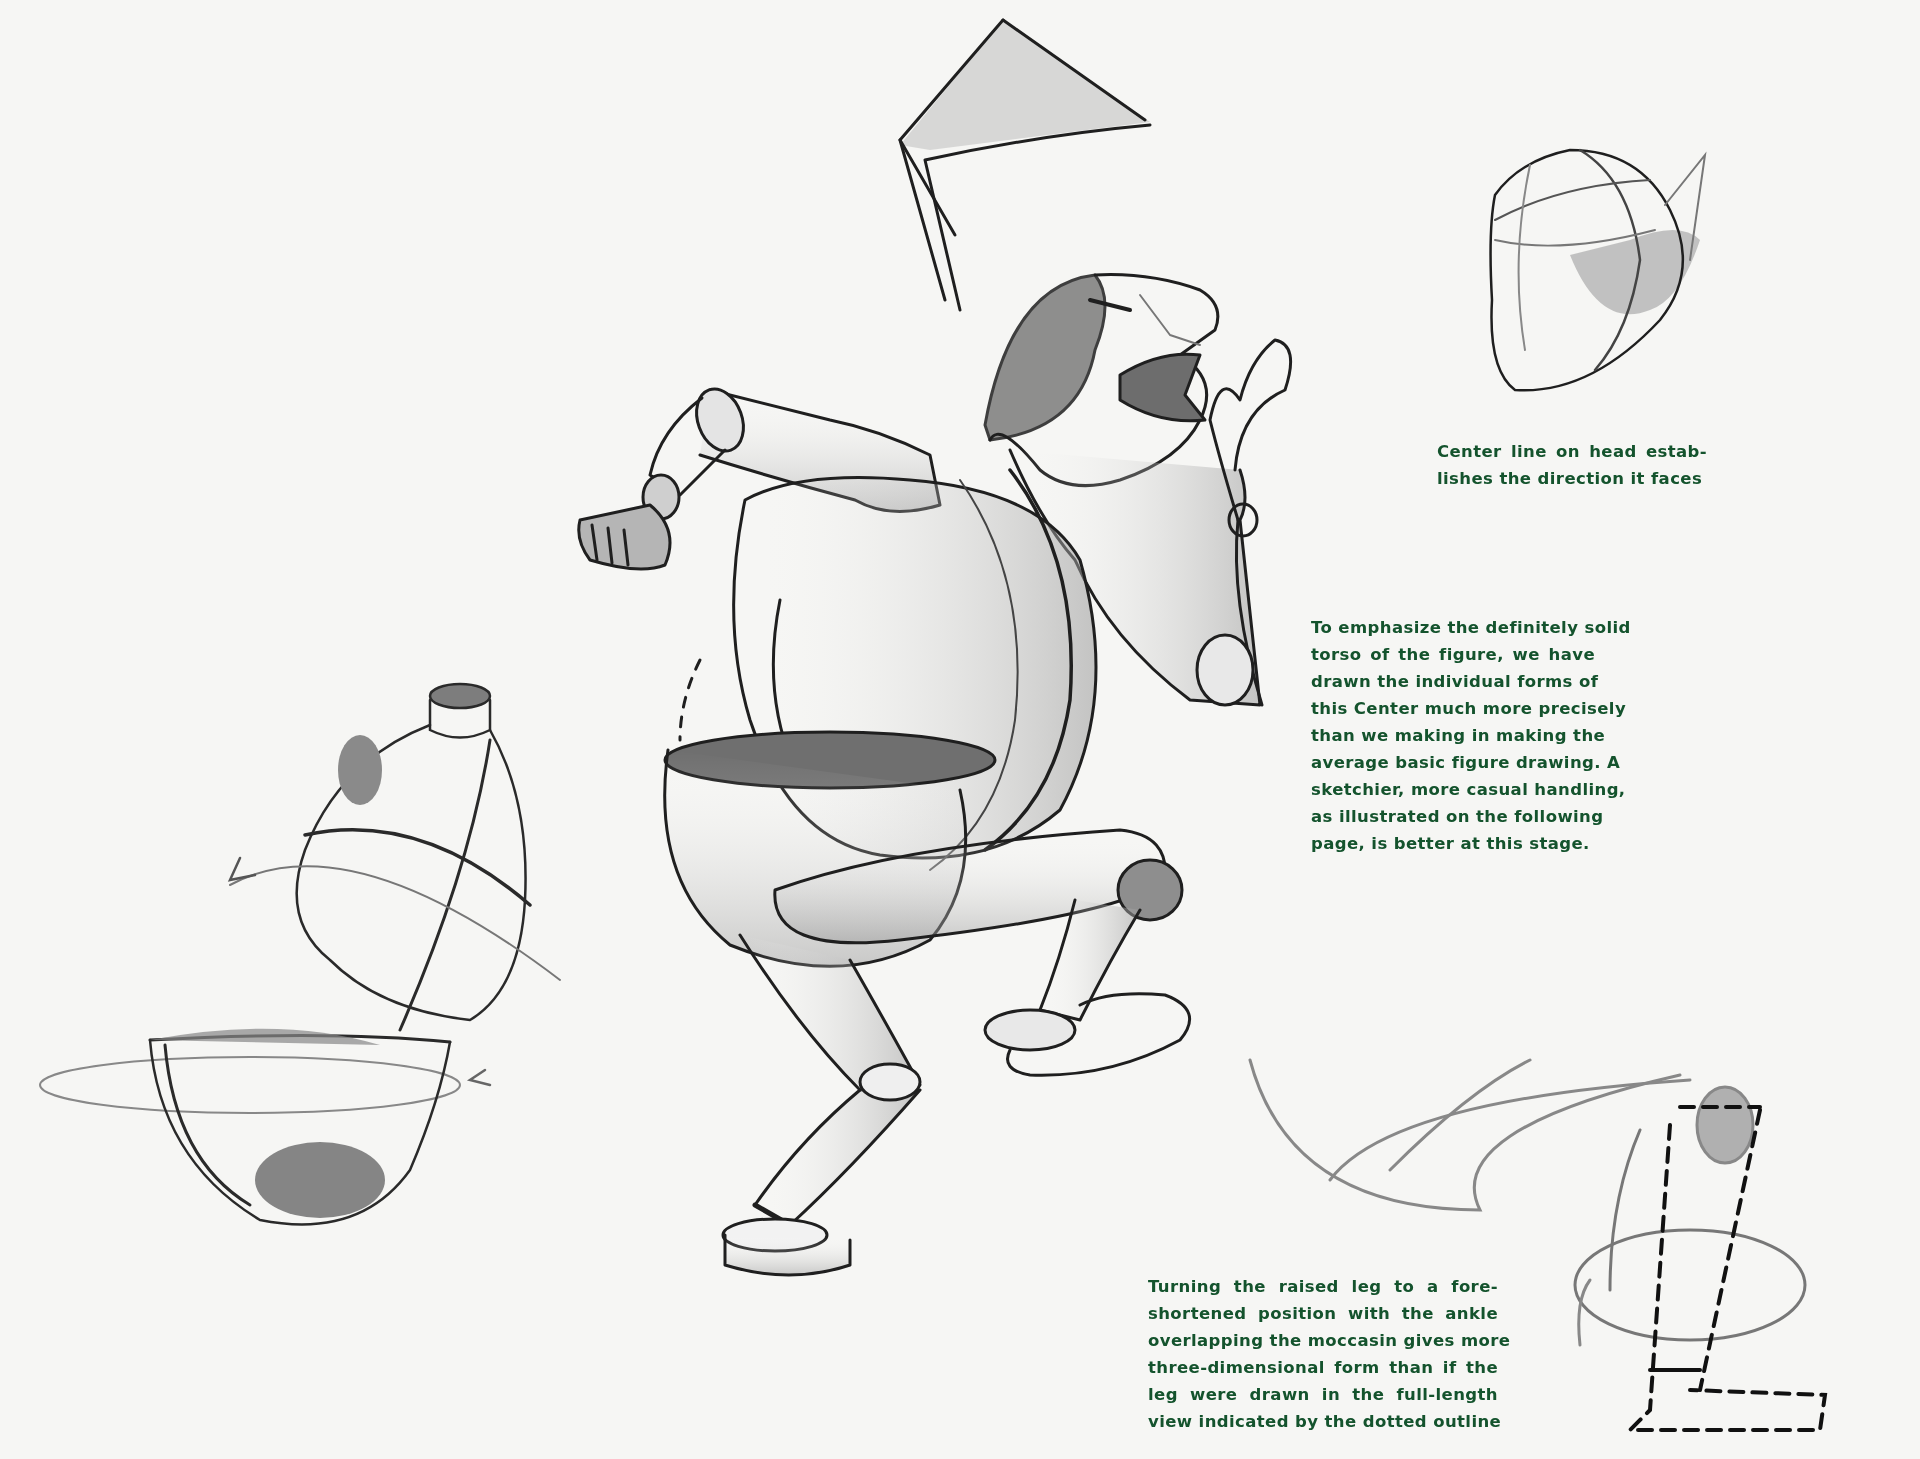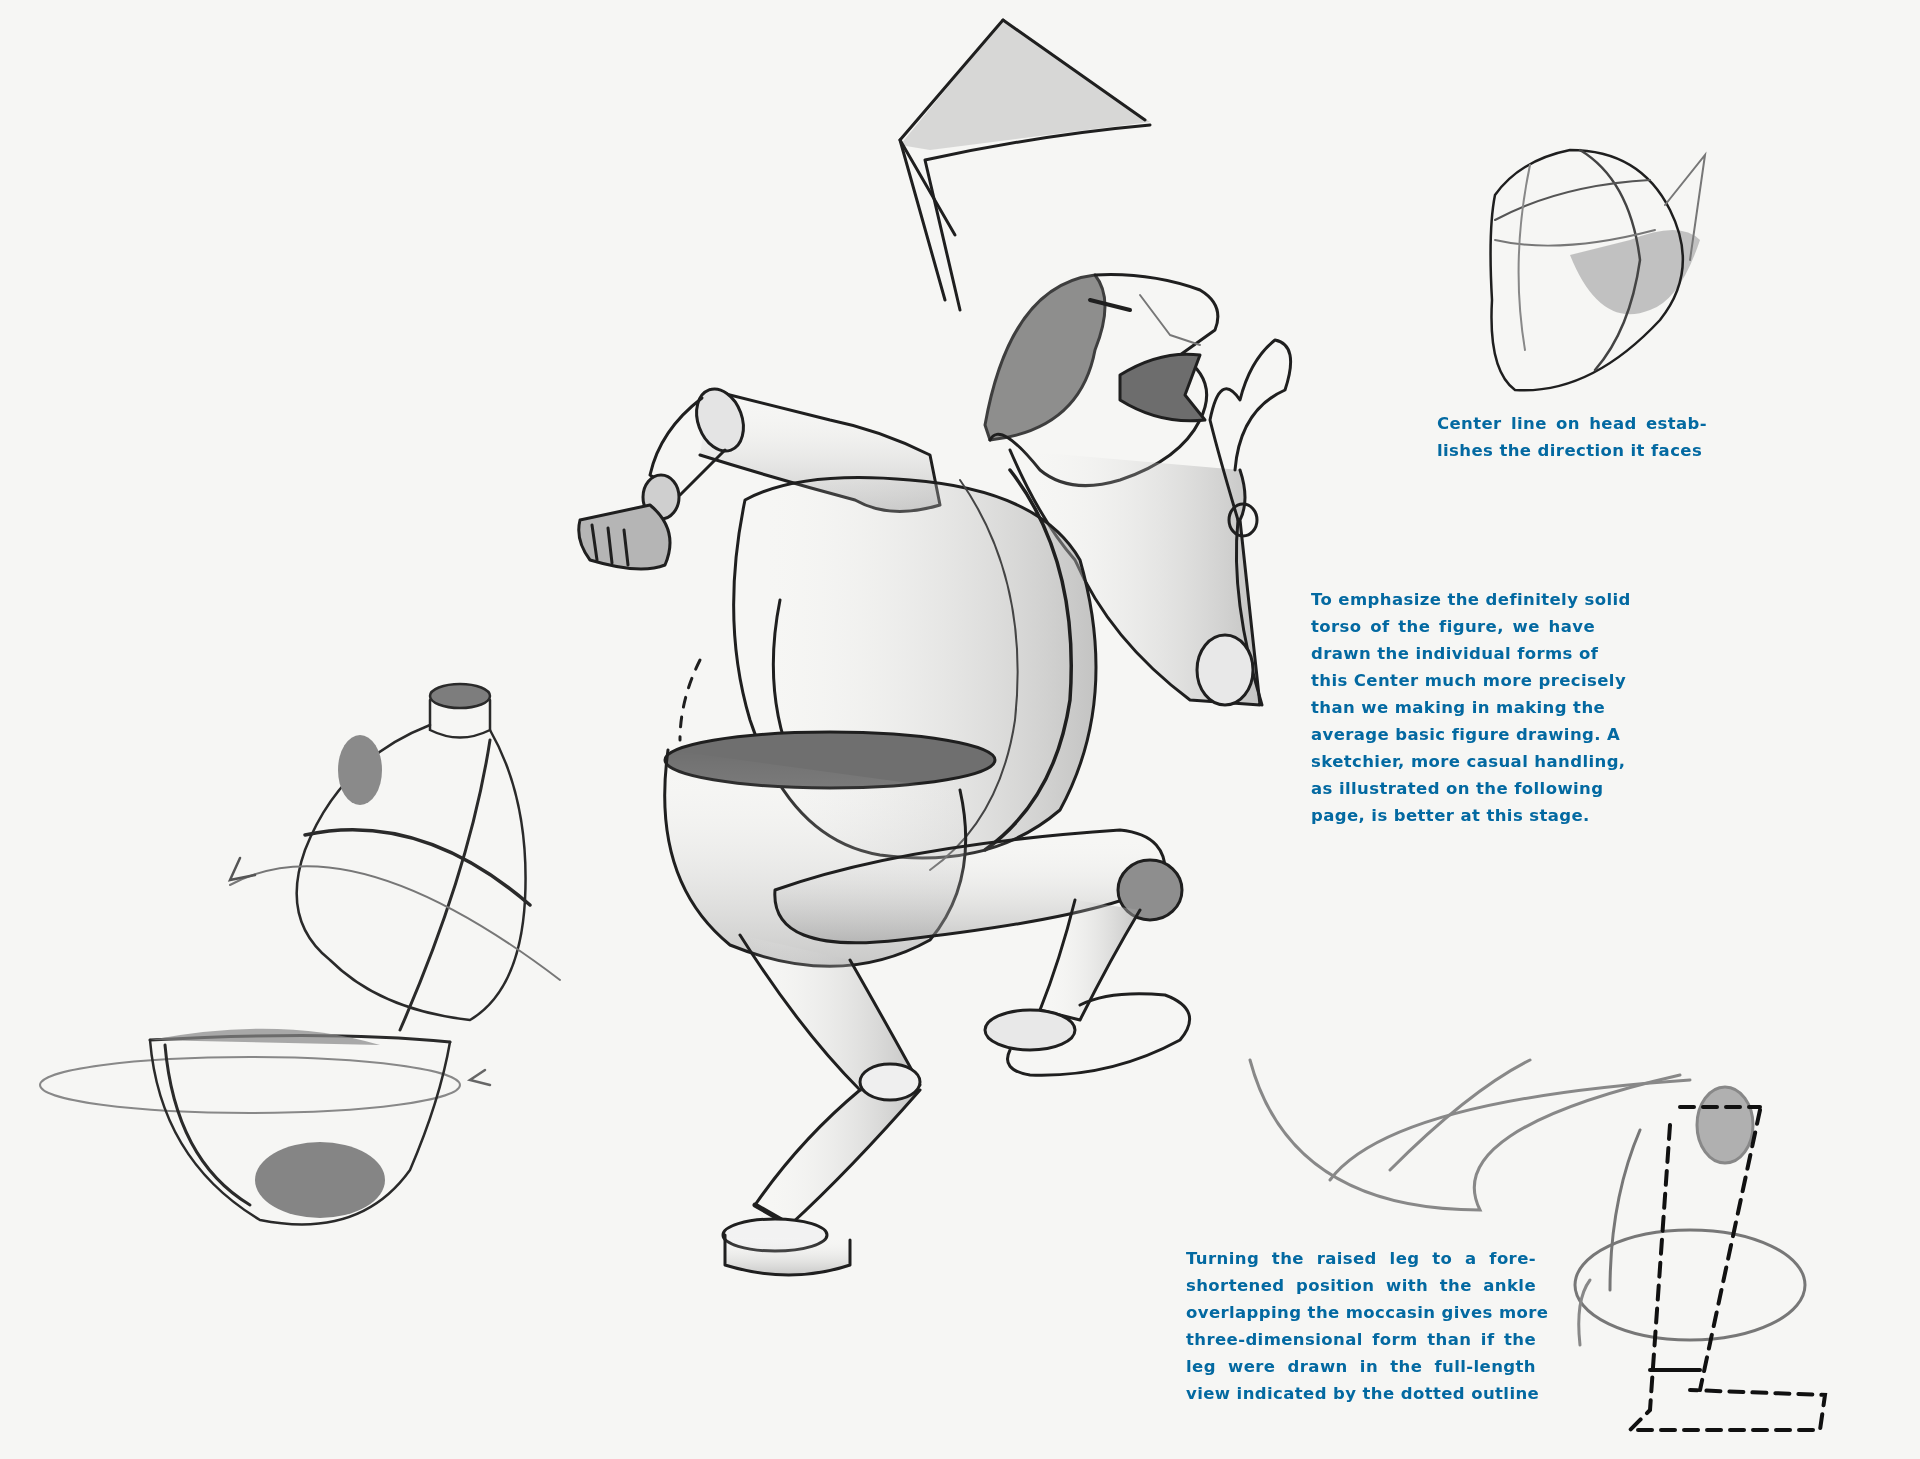--- a/index.html
+++ b/index.html
@@ -11,28 +11,29 @@
     }
     .page { position: absolute; inset: 0; }
     svg.art { position: absolute; left: 0; top: 0; width: 1920px; height: 1459px; }
     .caption {
       position: absolute;
       font-weight: bold;
       font-size: 16.5px;
       line-height: 27px;
       letter-spacing: 0.4px;
       text-align: justify;
-      color: #0369a1;
+      color: #14532d;
+      margin-top: 28px;
     }
     .caption span { display: block; text-align-last: justify; white-space: nowrap; }
     .caption span.last { text-align-last: left; }
     #cap-head  { left: 1437px; top: 410px; width: 270px; }
     #cap-solid { left: 1311px; top: 586px; width: 284px; }
     #cap-torso { left: 128px;  top: 1243px; width: 352px; }
-    #cap-leg   { left: 1186px; top: 1245px; width: 350px; }
+    #cap-leg   { left: 1148px; top: 1245px; width: 350px; }
   </style>
 </head>
 <body>
 
 <div class="page">
 
   <svg class="art" viewBox="0 0 1920 1459" xmlns="http://www.w3.org/2000/svg">
     <defs>
       <linearGradient id="shadeR" x1="0" x2="1" y1="0" y2="0">
         <stop offset="0" stop-color="#ffffff" stop-opacity="0"></stop>

